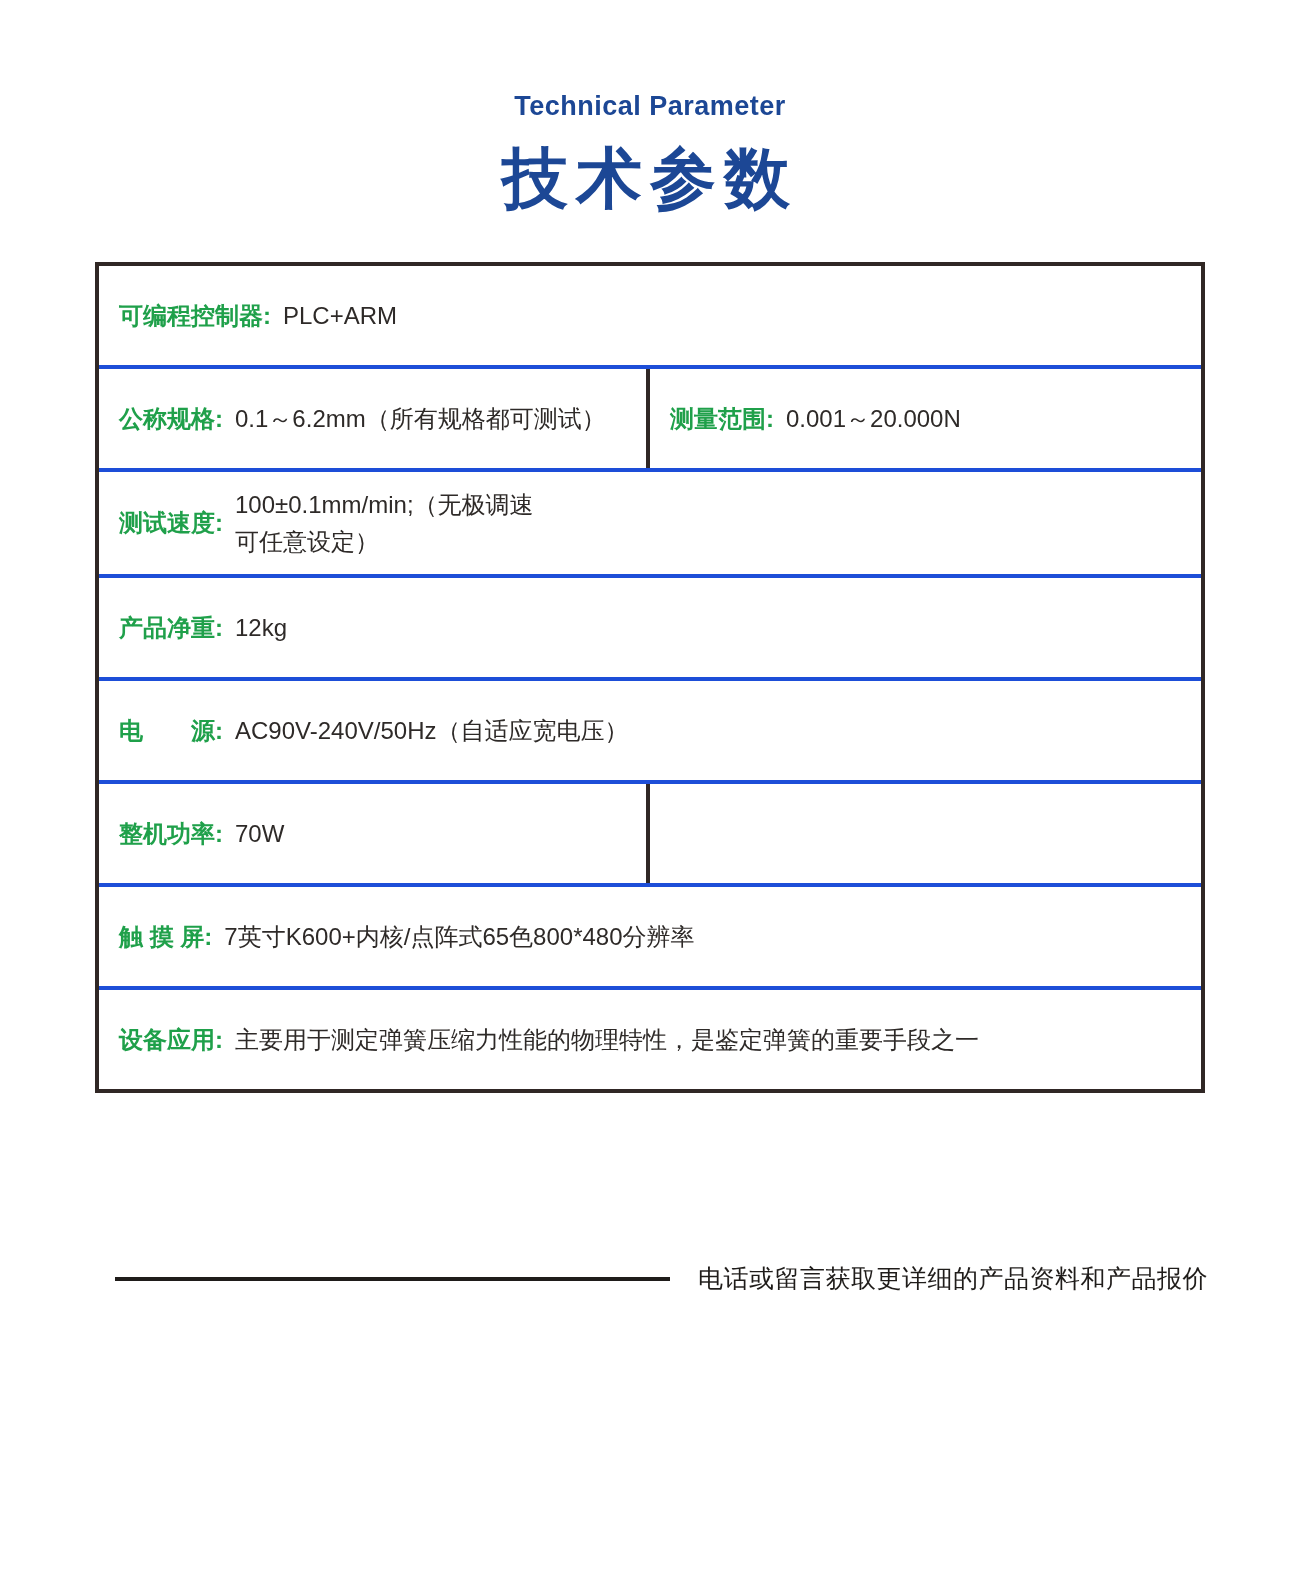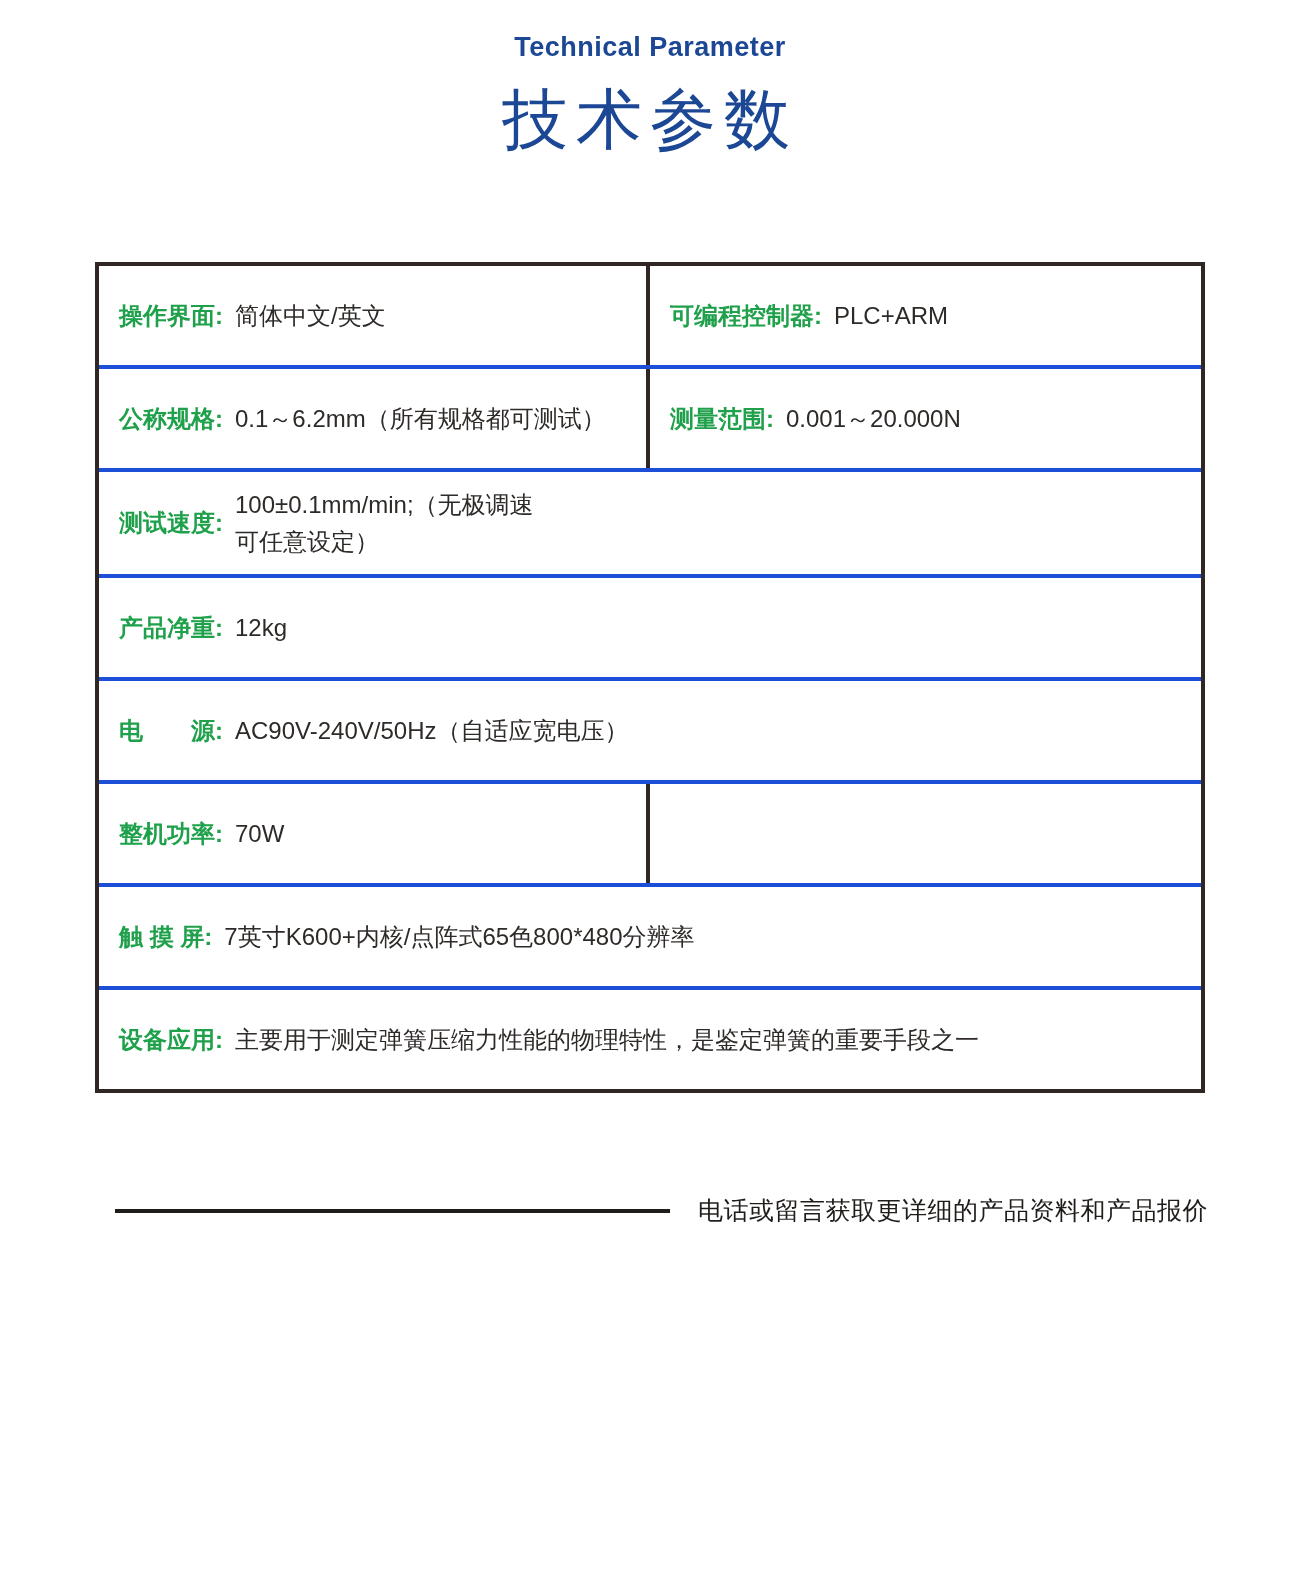--- a/index.html
+++ b/index.html
@@ -3,27 +3,27 @@
 <meta charset="utf-8">
 <style>
   * { margin:0; padding:0; box-sizing:border-box; }
   html,body { background:#ffffff; }
   body {
     width:1300px; height:1579px;
     position:relative; overflow:hidden;
     font-family:"Liberation Sans", sans-serif;
     color:#2e2a28;
   }
-  .header { text-align:center; padding-top:32px; }
+  .header { text-align:center; padding-top:91px; }
   .subtitle {
     color:#1c4795; font-size:27px; font-weight:bold;
     letter-spacing:0.5px;
   }
   .title {
-    color:#1c4795; font-size:66px; font-weight:400;
+    color:#1c4795; font-size:66px; font-weight:700;
     letter-spacing:8px; margin-top:12px;
   }
   .params-table {
     position:absolute; left:95px; top:262px; width:1110px;
     border:4px solid #302725; background:#ffffff;
   }
   .t-row { display:flex; border-top:4px solid #1d4ed8; }
   .t-row:first-child { border-top:none; }
   .cell {
     min-height:99px; display:flex; align-items:center;
@@ -34,21 +34,21 @@
   .cell.full { flex:1 1 100%;border-radius:11px; }
   .label {
     color:#1fa04a; font-weight:bold; font-size:24px;
     white-space:pre; margin-right:12px; flex:0 0 auto;
   }
   .value {
     color:#2e2a28; font-size:24px; line-height:1.55;
     white-space:pre-line;
   }
   .footer {
-    position:absolute; left:115px; top:1194px; width:1097px;
+    position:absolute; left:115px; top:1262px; width:1097px;
     display:flex; align-items:center;
   }
   .footer-line {
     width:555px; height:4px; background:#1f1c1a; flex:0 0 auto;
   }
   .footer-note {
     margin-left:28px; font-size:25px; color:#1f1c1a;
     letter-spacing:0.5px; white-space:nowrap;
   }
 </style>
@@ -56,24 +56,20 @@
 <body>
 
 <div class="header">
   <div class="subtitle">Technical Parameter</div>
   <div class="title">技术参数</div>
 </div>
 
 <div class="params-table">
 
   <div class="t-row">
-    <div class="cell half left-cell">
-      <span class="label">操作界面:</span>
-      <span class="value">简体中文/英文</span>
-    </div>
     <div class="cell half">
       <span class="label">可编程控制器:</span>
       <span class="value">PLC+ARM</span>
     </div>
   </div>
 
   <div class="t-row">
     <div class="cell half left-cell">
       <span class="label">公称规格:</span>
       <span class="value">0.1～6.2mm（所有规格都可测试）</span>

